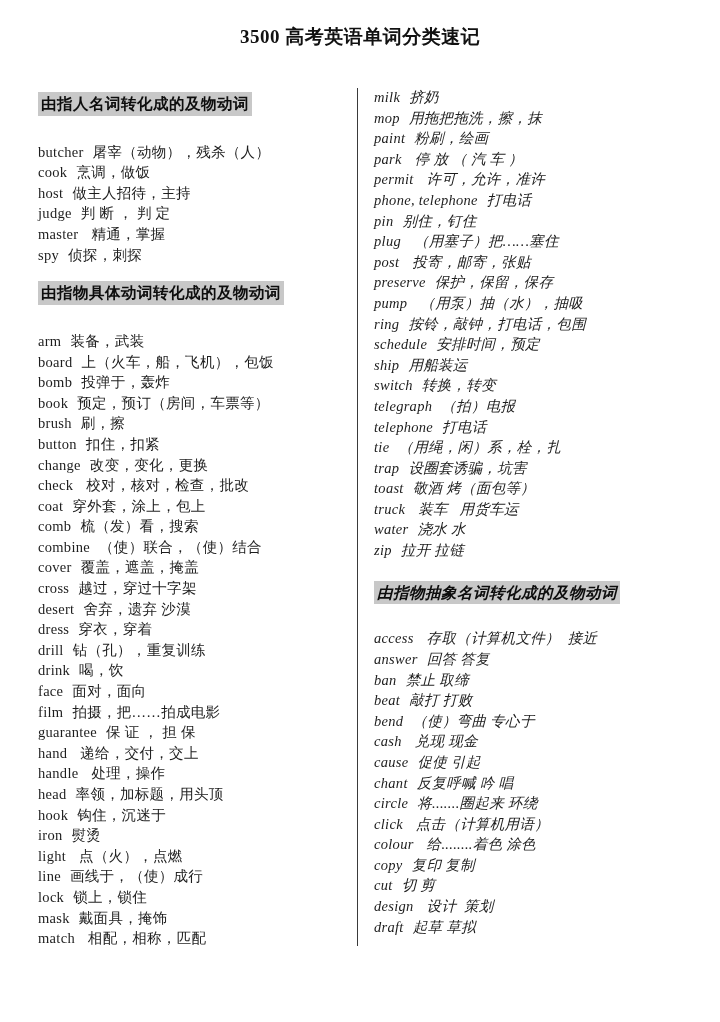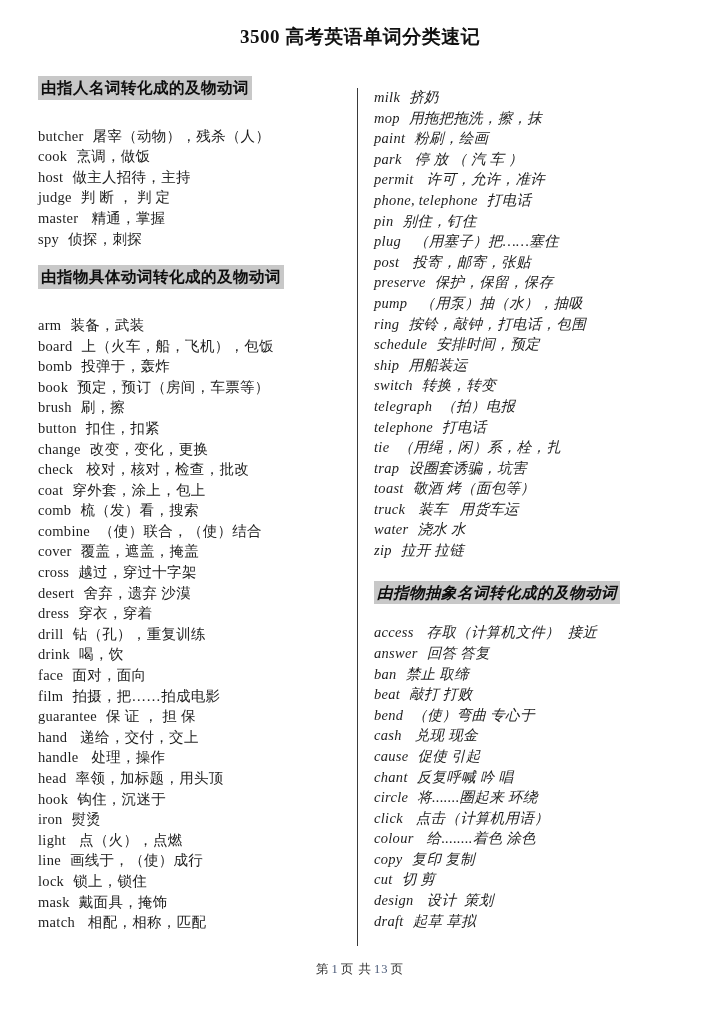--- a/index.html
+++ b/index.html
@@ -42,22 +42,22 @@
     display: inline-block;
     background: #c8c8c8;
     font-weight: bold;
     font-size: 15.5px;
     line-height: 1.4;
     padding: 1px 3px;
     margin: 16px 0 26px 0;
     color: #0d0d0d;
     letter-spacing: 0.5px;
   }
-  .col > .section-header:first-child { margin-top: 0; }
-  .col-right > .section-header { margin-top: 20px; margin-bottom: 18px; }
+  .col > .section-header:first-child { margin-top: 16px; }
+  .col-right > .section-header { margin-top: 20px; margin-bottom: 24px; }
   .entry {
     font-size: 14.5px;
     line-height: 20.6px;
     white-space: pre;
     letter-spacing: 0.3px;
   }
   .entry .word { margin-right: 9px; }
   .footer {
     position: absolute;
     top: 961px;
@@ -73,14 +73,13 @@
 </head>
 <body>
 
 <div class="page">
   <h1 class="title">3500 高考英语单词分类速记</h1>
 
   <div class="col col-left"><div class="section-header">由指人名词转化成的及物动词</div><div style="height: 0px;"></div><div class="entry"><span class="word">butcher</span><span class="def">屠宰（动物），残杀（人）</span></div><div class="entry"><span class="word">cook</span><span class="def">烹调，做饭</span></div><div class="entry"><span class="word">host</span><span class="def">做主人招待，主持</span></div><div class="entry"><span class="word">judge</span><span class="def">判 断 ， 判 定</span></div><div class="entry"><span class="word">master</span><span class="def"> 精通，掌握</span></div><div class="entry"><span class="word">spy</span><span class="def">侦探，刺探</span></div><div class="section-header">由指物具体动词转化成的及物动词</div><div style="height: 0px;"></div><div class="entry"><span class="word">arm</span><span class="def">装备，武装</span></div><div class="entry"><span class="word">board</span><span class="def">上（火车，船，飞机），包饭</span></div><div class="entry"><span class="word">bomb</span><span class="def">投弹于，轰炸</span></div><div class="entry"><span class="word">book</span><span class="def">预定，预订（房间，车票等）</span></div><div class="entry"><span class="word">brush</span><span class="def">刷，擦</span></div><div class="entry"><span class="word">button</span><span class="def">扣住，扣紧</span></div><div class="entry"><span class="word">change</span><span class="def">改变，变化，更换</span></div><div class="entry"><span class="word">check</span><span class="def"> 校对，核对，检查，批改</span></div><div class="entry"><span class="word">coat</span><span class="def">穿外套，涂上，包上</span></div><div class="entry"><span class="word">comb</span><span class="def">梳（发）看，搜索</span></div><div class="entry"><span class="word">combine</span><span class="def">（使）联合，（使）结合</span></div><div class="entry"><span class="word">cover</span><span class="def">覆盖，遮盖，掩盖</span></div><div class="entry"><span class="word">cross</span><span class="def">越过，穿过十字架</span></div><div class="entry"><span class="word">desert</span><span class="def">舍弃，遗弃 沙漠</span></div><div class="entry"><span class="word">dress</span><span class="def">穿衣，穿着</span></div><div class="entry"><span class="word">drill</span><span class="def">钻（孔），重复训练</span></div><div class="entry"><span class="word">drink</span><span class="def">喝，饮</span></div><div class="entry"><span class="word">face</span><span class="def">面对，面向</span></div><div class="entry"><span class="word">film</span><span class="def">拍摄，把……拍成电影</span></div><div class="entry"><span class="word">guarantee</span><span class="def">保 证 ， 担 保</span></div><div class="entry"><span class="word">hand</span><span class="def"> 递给，交付，交上</span></div><div class="entry"><span class="word">handle</span><span class="def"> 处理，操作</span></div><div class="entry"><span class="word">head</span><span class="def">率领，加标题，用头顶</span></div><div class="entry"><span class="word">hook</span><span class="def">钩住，沉迷于</span></div><div class="entry"><span class="word">iron</span><span class="def">熨烫</span></div><div class="entry"><span class="word">light</span><span class="def"> 点（火），点燃</span></div><div class="entry"><span class="word">line</span><span class="def">画线于，（使）成行</span></div><div class="entry"><span class="word">lock</span><span class="def">锁上，锁住</span></div><div class="entry"><span class="word">mask</span><span class="def">戴面具，掩饰</span></div><div class="entry"><span class="word">match</span><span class="def"> 相配，相称，匹配</span></div></div>
   <div class="divider"></div>
   <div class="col col-right"><div class="entry"><span class="word">milk</span><span class="def">挤奶</span></div><div class="entry"><span class="word">mop</span><span class="def">用拖把拖洗，擦，抹</span></div><div class="entry"><span class="word">paint</span><span class="def">粉刷，绘画</span></div><div class="entry"><span class="word">park</span><span class="def"> 停 放 （ 汽 车 ）</span></div><div class="entry"><span class="word">permit</span><span class="def"> 许可，允许，准许</span></div><div class="entry"><span class="word">phone, telephone</span><span class="def">打电话</span></div><div class="entry"><span class="word">pin</span><span class="def">别住，钉住</span></div><div class="entry"><span class="word">plug</span><span class="def"> （用塞子）把……塞住</span></div><div class="entry"><span class="word">post</span><span class="def"> 投寄，邮寄，张贴</span></div><div class="entry"><span class="word">preserve</span><span class="def">保护，保留，保存</span></div><div class="entry"><span class="word">pump</span><span class="def"> （用泵）抽（水），抽吸</span></div><div class="entry"><span class="word">ring</span><span class="def">按铃，敲钟，打电话，包围</span></div><div class="entry"><span class="word">schedule</span><span class="def">安排时间，预定</span></div><div class="entry"><span class="word">ship</span><span class="def">用船装运</span></div><div class="entry"><span class="word">switch</span><span class="def">转换，转变</span></div><div class="entry"><span class="word">telegraph</span><span class="def">（拍）电报</span></div><div class="entry"><span class="word">telephone</span><span class="def">打电话</span></div><div class="entry"><span class="word">tie</span><span class="def">（用绳，闲）系，栓，扎</span></div><div class="entry"><span class="word">trap</span><span class="def">设圈套诱骗，坑害</span></div><div class="entry"><span class="word">toast</span><span class="def">敬酒 烤（面包等）</span></div><div class="entry"><span class="word">truck</span><span class="def"> 装车   用货车运</span></div><div class="entry"><span class="word">water</span><span class="def">浇水 水</span></div><div class="entry"><span class="word">zip</span><span class="def">拉开 拉链</span></div><div class="section-header">由指物抽象名词转化成的及物动词</div><div style="height: 0px;"></div><div class="entry"><span class="word">access</span><span class="def"> 存取（计算机文件）  接近</span></div><div class="entry"><span class="word">answer</span><span class="def">回答 答复</span></div><div class="entry"><span class="word">ban</span><span class="def">禁止 取缔</span></div><div class="entry"><span class="word">beat</span><span class="def">敲打 打败</span></div><div class="entry"><span class="word">bend</span><span class="def">（使）弯曲 专心于</span></div><div class="entry"><span class="word">cash</span><span class="def"> 兑现 现金</span></div><div class="entry"><span class="word">cause</span><span class="def">促使 引起</span></div><div class="entry"><span class="word">chant</span><span class="def">反复呼喊 吟 唱</span></div><div class="entry"><span class="word">circle</span><span class="def">将.......圈起来 环绕</span></div><div class="entry"><span class="word">click</span><span class="def"> 点击（计算机用语）</span></div><div class="entry"><span class="word">colour</span><span class="def"> 给........着色 涂色</span></div><div class="entry"><span class="word">copy</span><span class="def">复印 复制</span></div><div class="entry"><span class="word">cut</span><span class="def">切 剪</span></div><div class="entry"><span class="word">design</span><span class="def"> 设计  策划</span></div><div class="entry"><span class="word">draft</span><span class="def">起草 草拟</span></div></div>
 
-  <div class="footer"><span>第</span><span class="num">1</span><span>页 共</span><span class="num">13</span><span>页</span></div>
 </div>
 
 </body></html>

